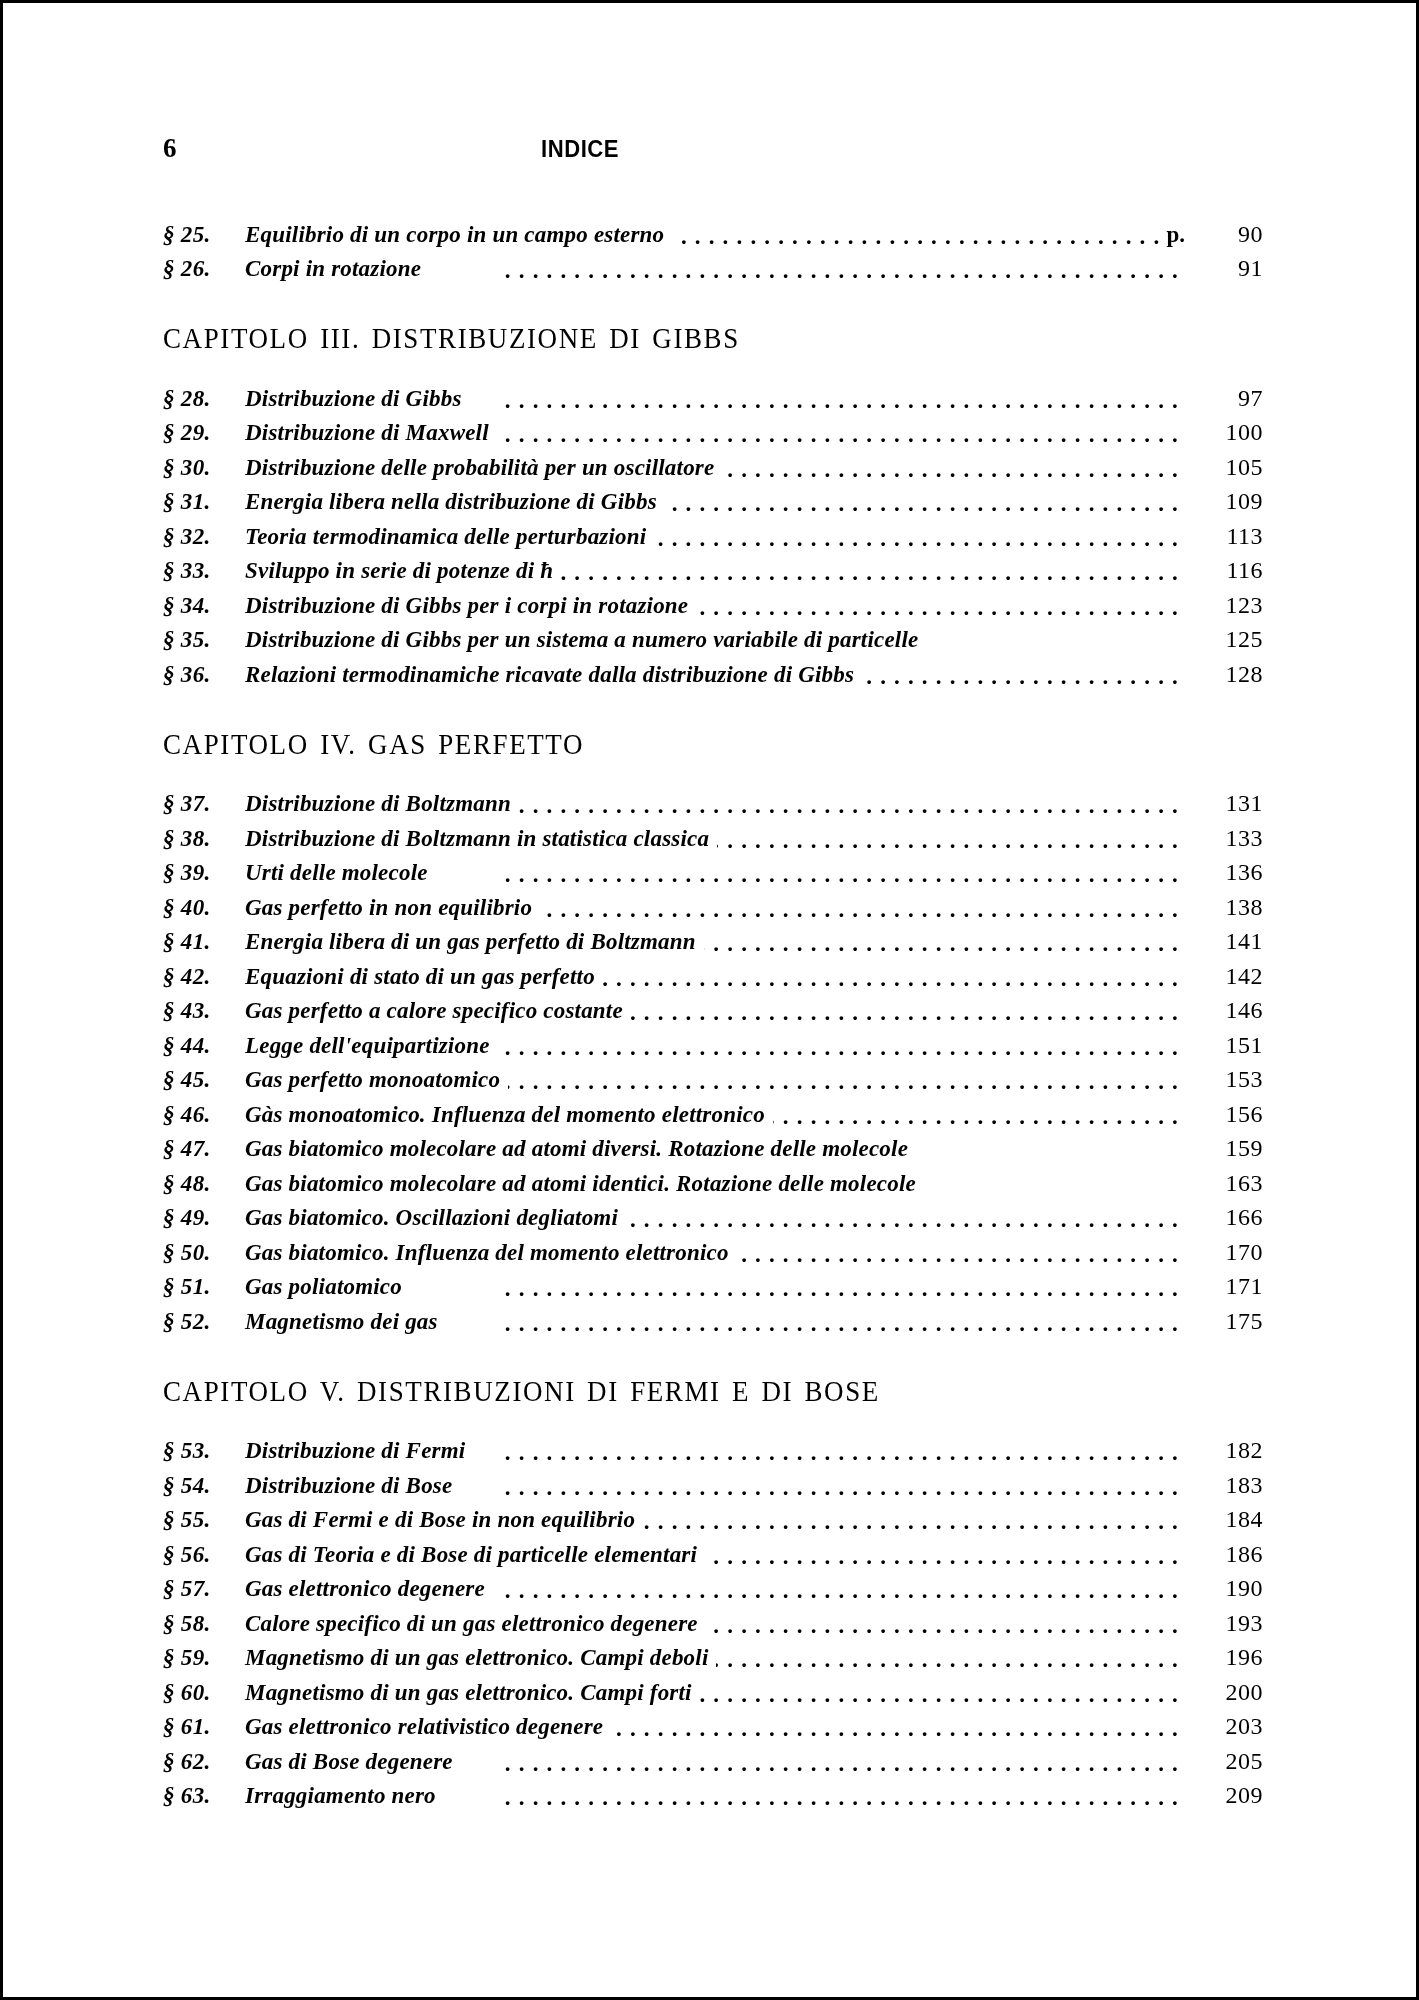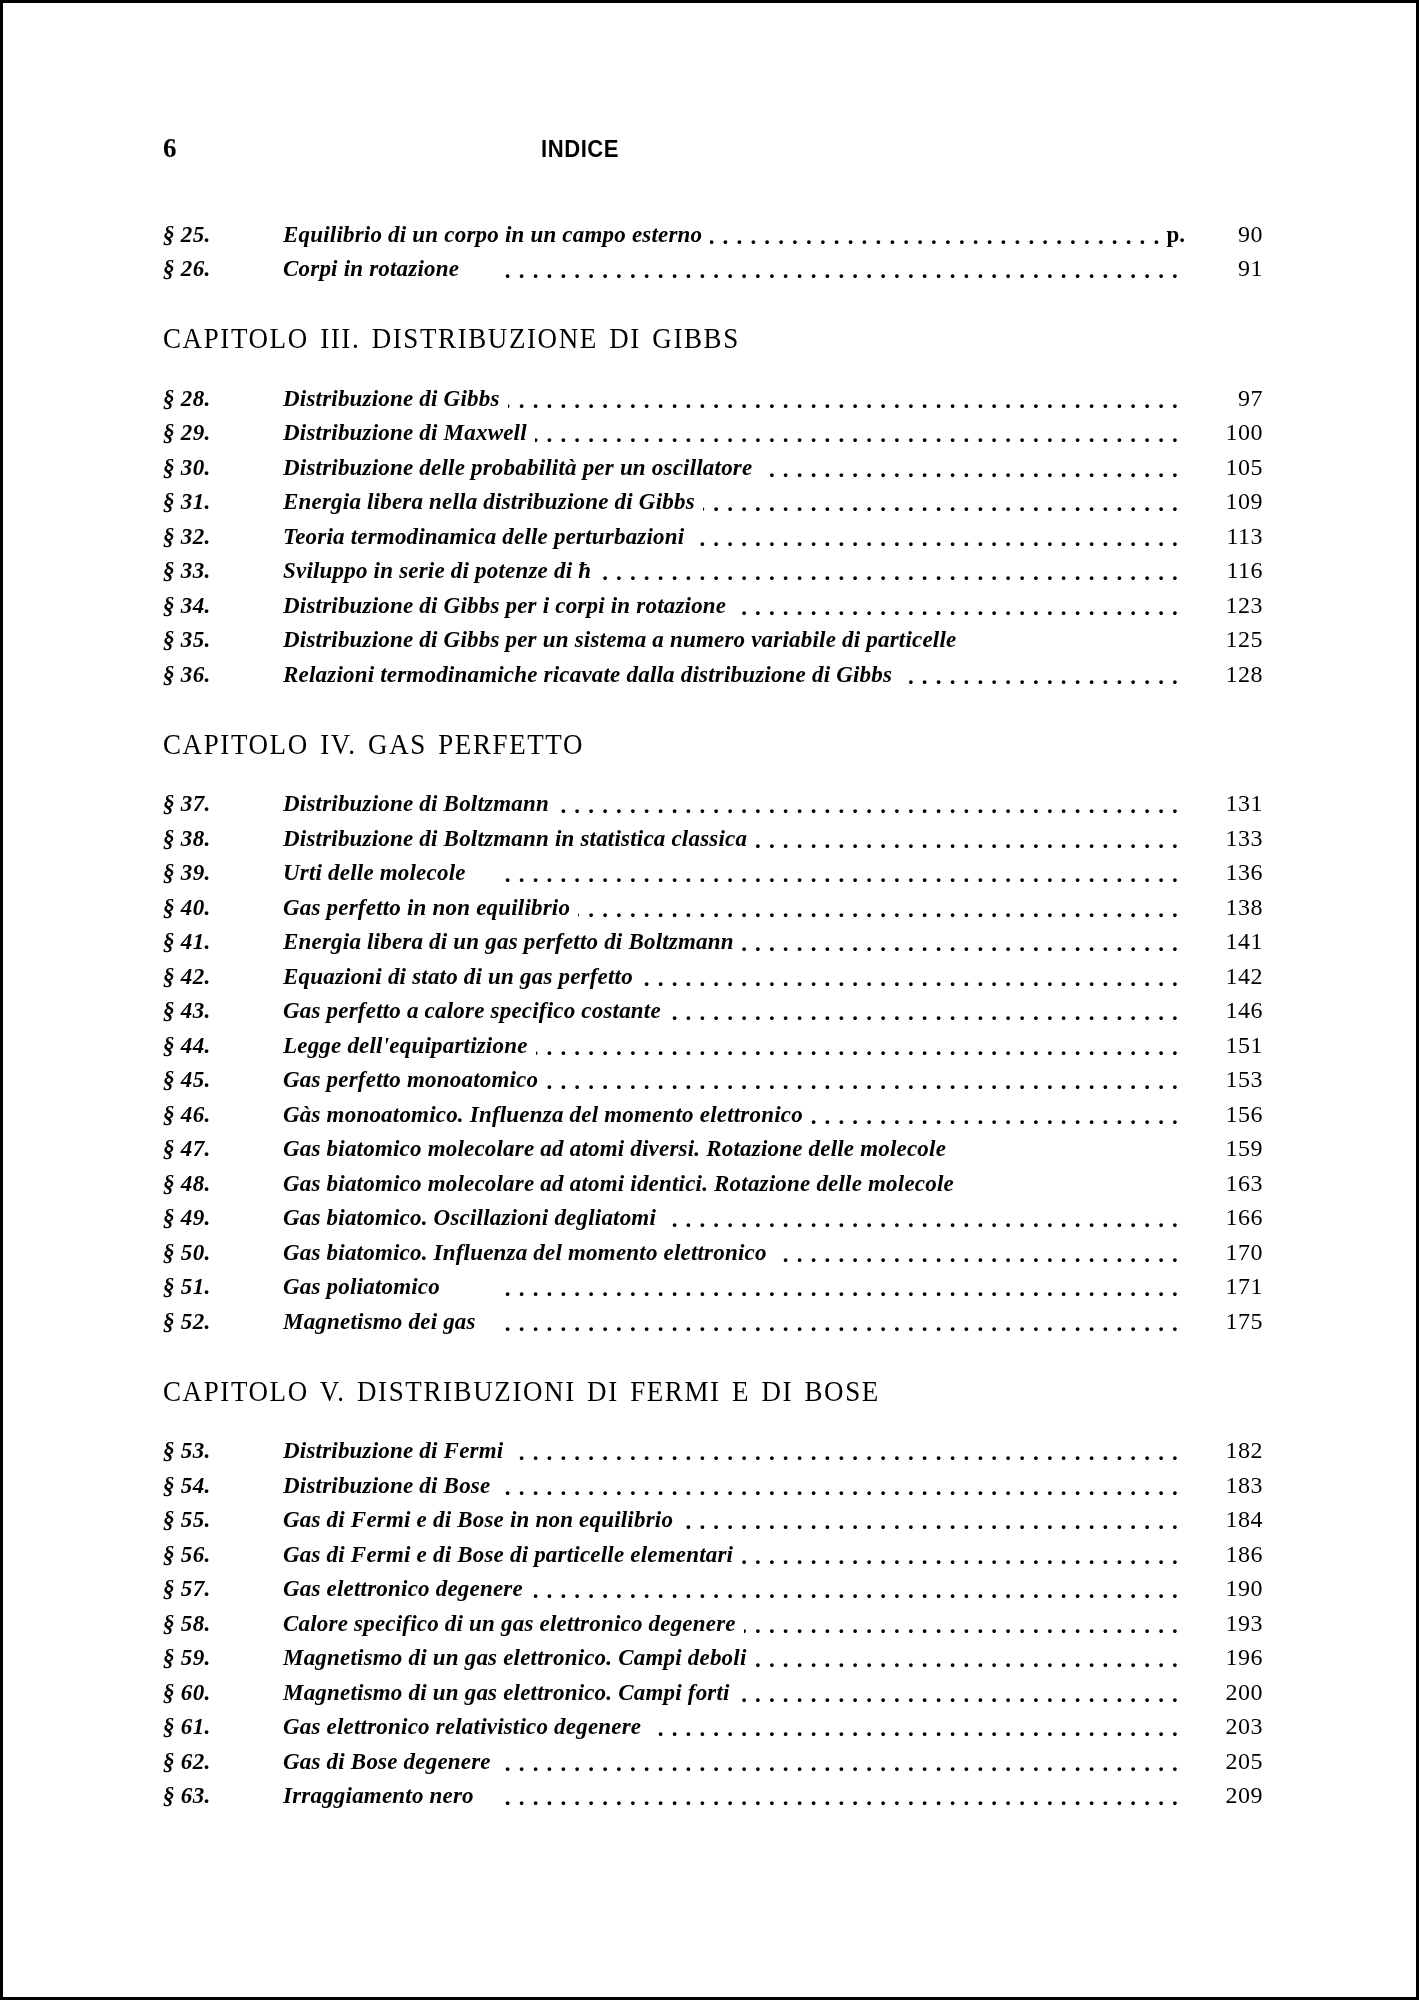--- a/index.html
+++ b/index.html
@@ -83,21 +83,20 @@
     font-style: italic;
     font-weight: 700;
     letter-spacing: 0.3px;
   }
   .entry .label {
     flex: 0 0 auto;
     font-style: italic;
     font-weight: 700;
     letter-spacing: 0.2px;
     padding-right: 6px;
-    margin-left: 38px;
   }
   .entry .leader {
     flex: 1 1 auto;
     position: relative;
     height: 22px;
     overflow: hidden;
     margin: 0 6px 0 2px;
     min-width: 0;
   }
   .entry .leader::before {
@@ -356,21 +355,21 @@
           </div>
           <div class="entry">
             <span class="sec">§ 55.</span>
             <span class="label">Gas di Fermi e di Bose in non equilibrio</span>
             <span class="leader"></span>
             <span class="pprefix"></span>
             <span class="pageno">184</span>
           </div>
           <div class="entry">
             <span class="sec">§ 56.</span>
-            <span class="label">Gas di Fermi e di Bose di particelle elementari</span>
+            <span class="label">Gas di Teoria e di Bose di particelle elementari</span>
             <span class="leader"></span>
             <span class="pprefix"></span>
             <span class="pageno">186</span>
           </div>
           <div class="entry">
             <span class="sec">§ 57.</span>
             <span class="label">Gas elettronico degenere</span>
             <span class="leader"></span>
             <span class="pprefix"></span>
             <span class="pageno">190</span>

